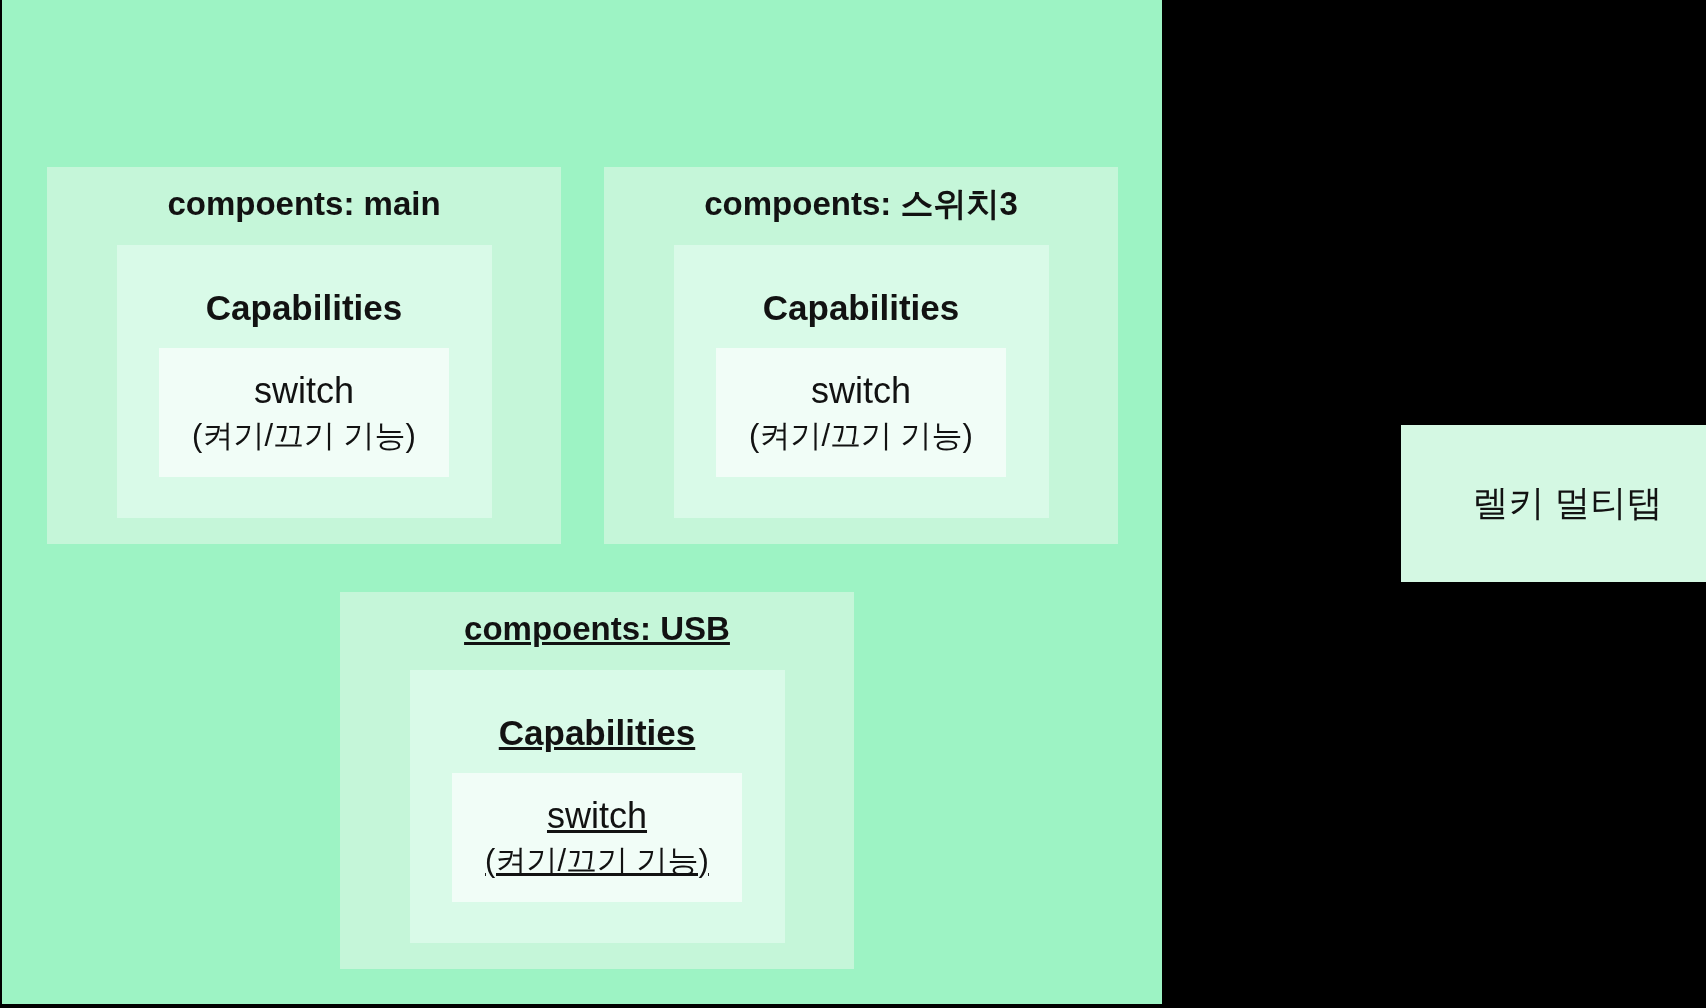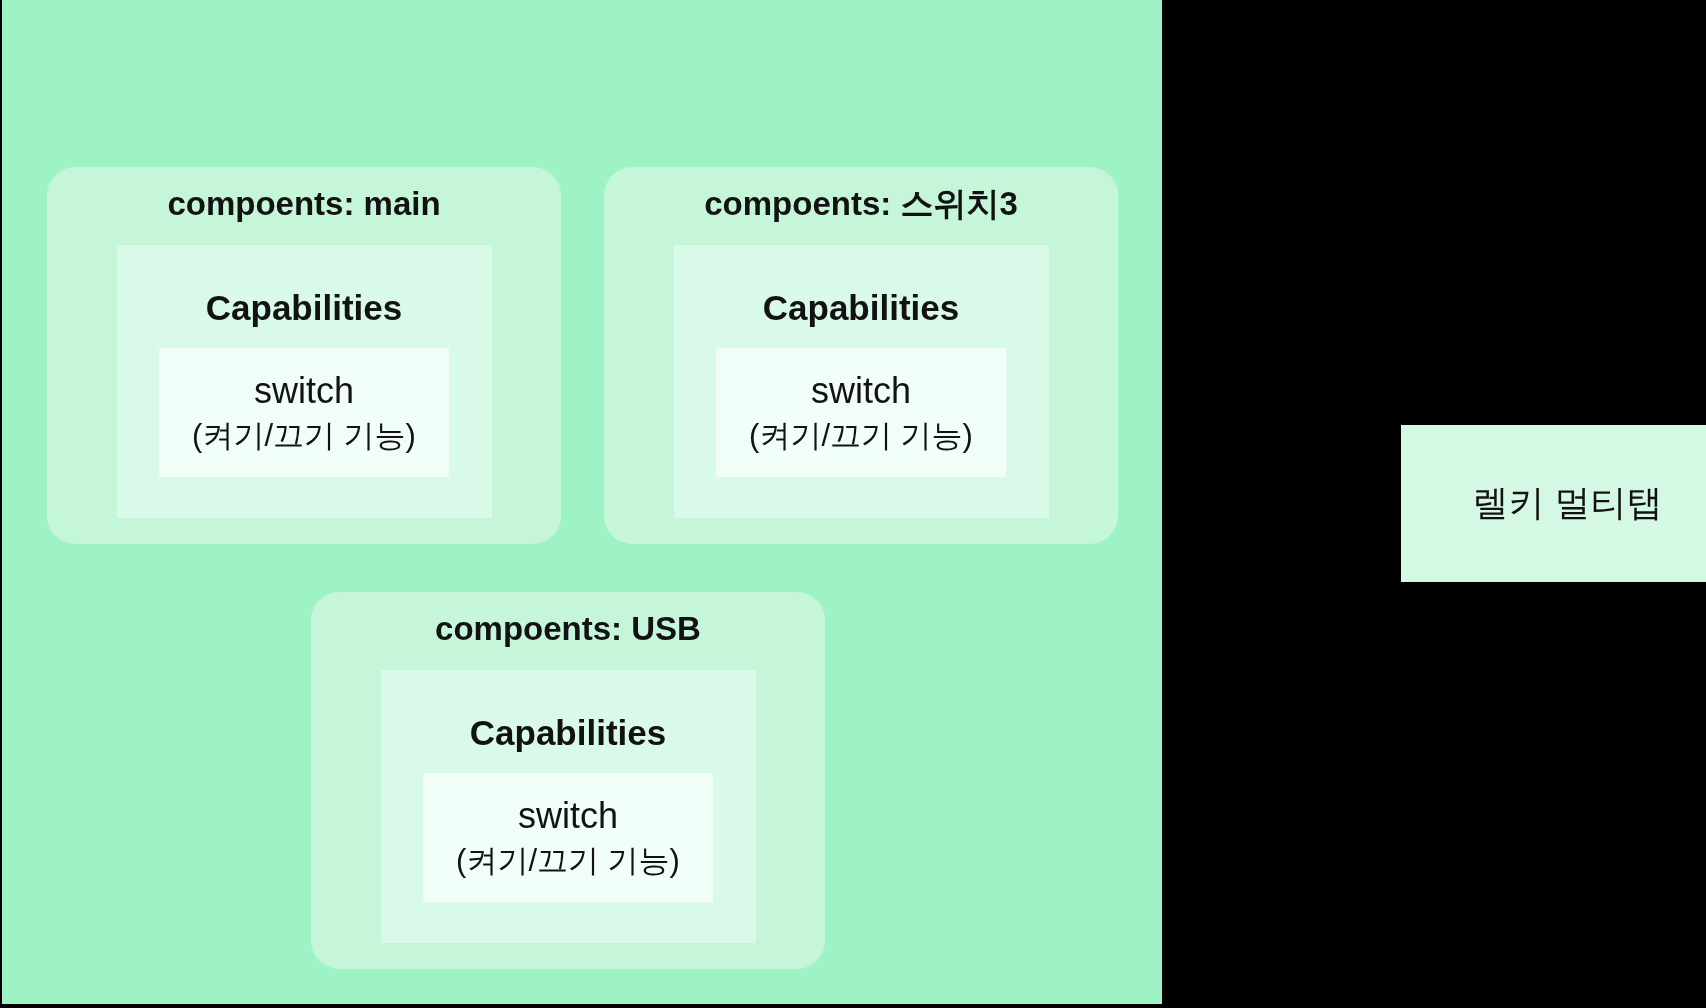--- a/index.html
+++ b/index.html
@@ -32,25 +32,24 @@
     line-height: 48px;
     font-weight: 700;
   }
 
   .component {
     position: absolute;
     width: 514px;
     height: 377px;
     background: var(--component-bg, #c5f6d9);
     text-align: center;
-    border-radius: 28px;
   }
   .pos-main { left: 45px;  top: 167px; }
   .pos-sw3  { left: 602px; top: 167px; }
-  .pos-usb  { left: 309px; top: 592px; }
+  .pos-usb  { left: 338px; top: 592px; text-decoration: underline; }
 
   .component-title {
     height: 66px;
     line-height: 74px;
     font-size: 33px;
     font-weight: 700;
     white-space: nowrap;
   }
 
   .capabilities {

